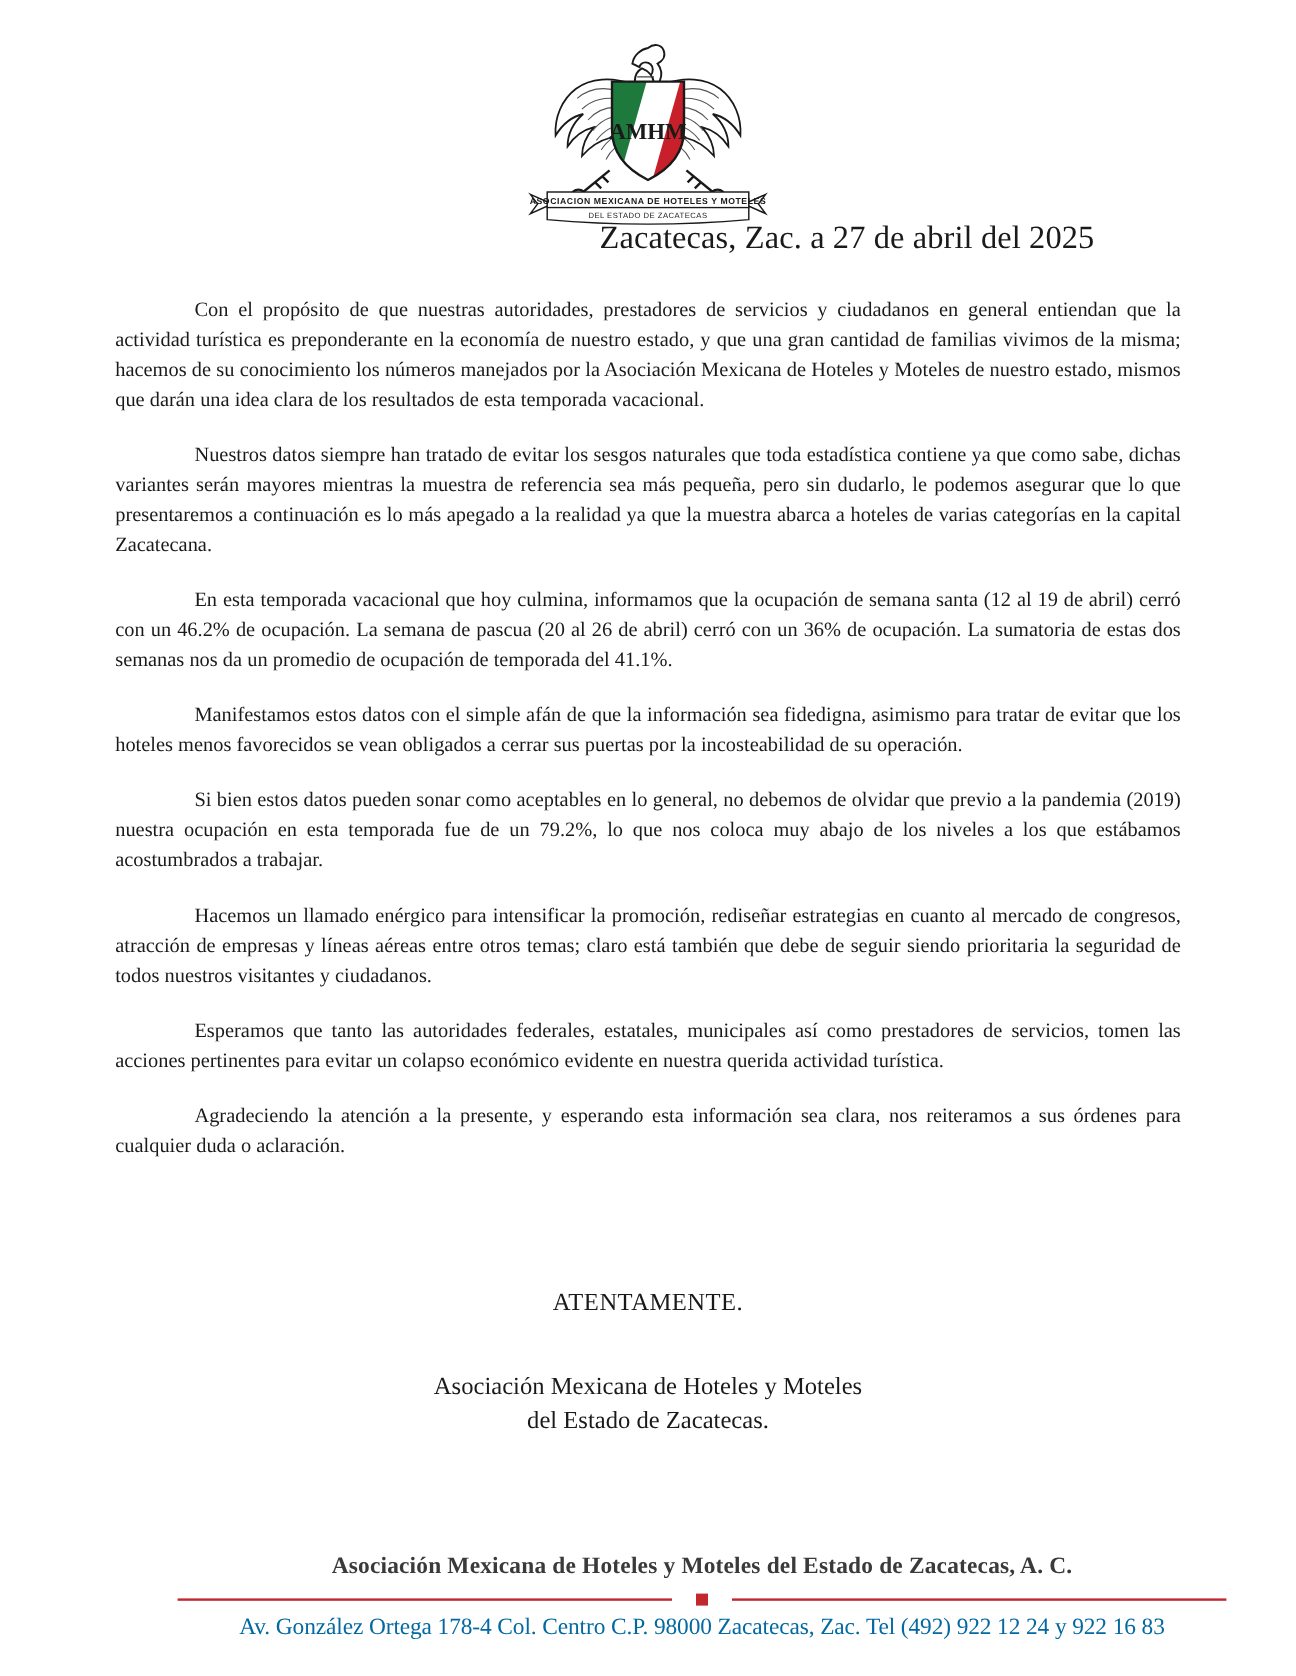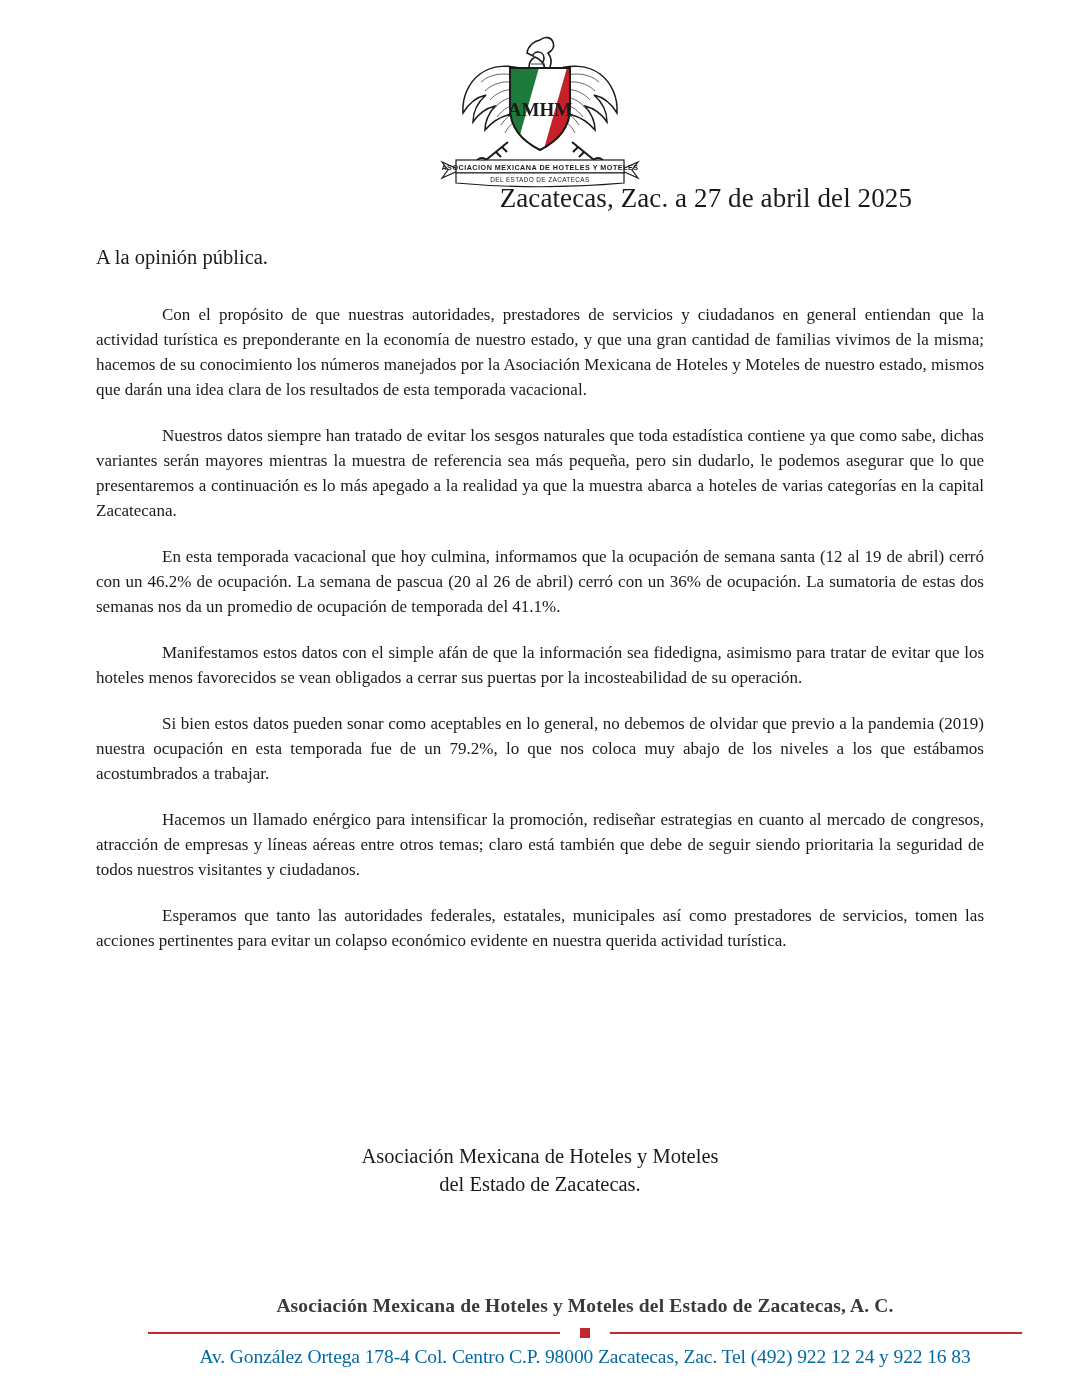--- a/index.html
+++ b/index.html
@@ -218,30 +218,33 @@
         </g>
         <text x="118" y="140" text-anchor="middle" font-family="Liberation Sans, sans-serif" font-size="7.2" font-weight="bold" letter-spacing="0.5" fill="#1a1a1a">ASOCIACION MEXICANA DE HOTELES Y MOTELES</text>
         <text x="118" y="152" text-anchor="middle" font-family="Liberation Sans, sans-serif" font-size="6.4" letter-spacing="0.4" fill="#1a1a1a">DEL ESTADO DE ZACATECAS</text>
       </svg>
     </div>
   </div>
 
   <div class="date-line">Zacatecas, Zac. a 27 de abril del 2025</div>
 
   <div class="letter-body">
-    <p class="salutation">A la opinión pública.</p>
     <p class="para">Con el propósito de que nuestras autoridades, prestadores de servicios y ciudadanos en general entiendan que la actividad turística es preponderante en la economía de nuestro estado, y que una gran cantidad de familias vivimos de la misma; hacemos de su conocimiento los números manejados por la Asociación Mexicana de Hoteles y Moteles de nuestro estado, mismos que darán una idea clara de los resultados de esta temporada vacacional.</p>
     <p class="para">Nuestros datos siempre han tratado de evitar los sesgos naturales que toda estadística contiene ya que como sabe, dichas variantes serán mayores mientras la muestra de referencia sea más pequeña,  pero sin dudarlo, le podemos asegurar que lo que presentaremos a continuación es lo más apegado a la realidad ya que la muestra abarca a hoteles de varias categorías en la capital Zacatecana.</p>
     <p class="para">En esta temporada vacacional que hoy culmina, informamos que la ocupación de semana santa (12 al 19 de abril) cerró con un 46.2% de ocupación. La semana de pascua (20 al 26 de abril) cerró con un 36% de ocupación. La sumatoria de estas dos semanas nos da un promedio de ocupación de temporada del 41.1%.</p>
     <p class="para">Manifestamos estos datos con el simple afán de que la información sea fidedigna, asimismo para tratar de evitar que los hoteles menos favorecidos se vean obligados a cerrar sus puertas por la incosteabilidad de su operación.</p>
     <p class="para">Si bien estos datos pueden sonar como aceptables en lo general, no debemos de olvidar que previo a la pandemia (2019) nuestra ocupación en esta temporada fue de un 79.2%, lo que nos coloca muy abajo de los niveles a los que estábamos acostumbrados a trabajar.</p>
     <p class="para">Hacemos un llamado enérgico para intensificar la promoción, rediseñar estrategias en cuanto al mercado de congresos, atracción de empresas y líneas aéreas entre otros temas; claro está también que debe de seguir siendo prioritaria la seguridad de todos nuestros visitantes y ciudadanos.</p>
     <p class="para">Esperamos que tanto las autoridades federales, estatales, municipales así como prestadores de servicios, tomen las acciones pertinentes para evitar un colapso económico evidente en nuestra querida actividad turística.</p>
-  </div>
-
+    <p class="para">Agradeciendo la atención a la presente, y esperando esta información sea clara, nos reiteramos a sus órdenes para cualquier duda o aclaración.</p>
+  </div>
+
+  <div class="closing">
+    <p class="atentamente">ATENTAMENTE.</p>
+  </div>
 
   <div class="signature-block">
     <div>Asociación Mexicana de Hoteles y Moteles</div>
     <div>del Estado de Zacatecas.</div>
   </div>
 
   <div class="footer">
     <div class="footer-org">Asociación Mexicana de Hoteles y Moteles del Estado de Zacatecas, A. C.</div>
     <div class="footer-rule">
       <span class="seg seg-left"></span>

